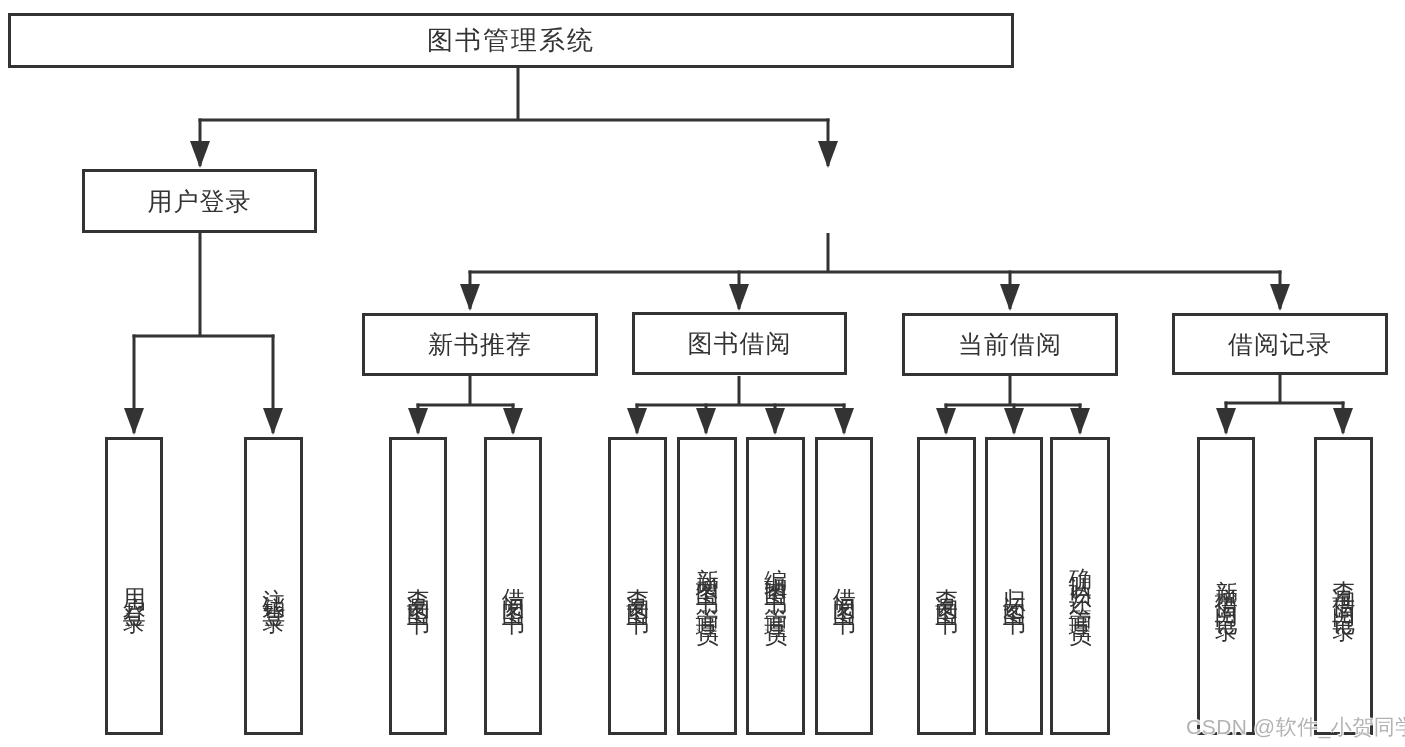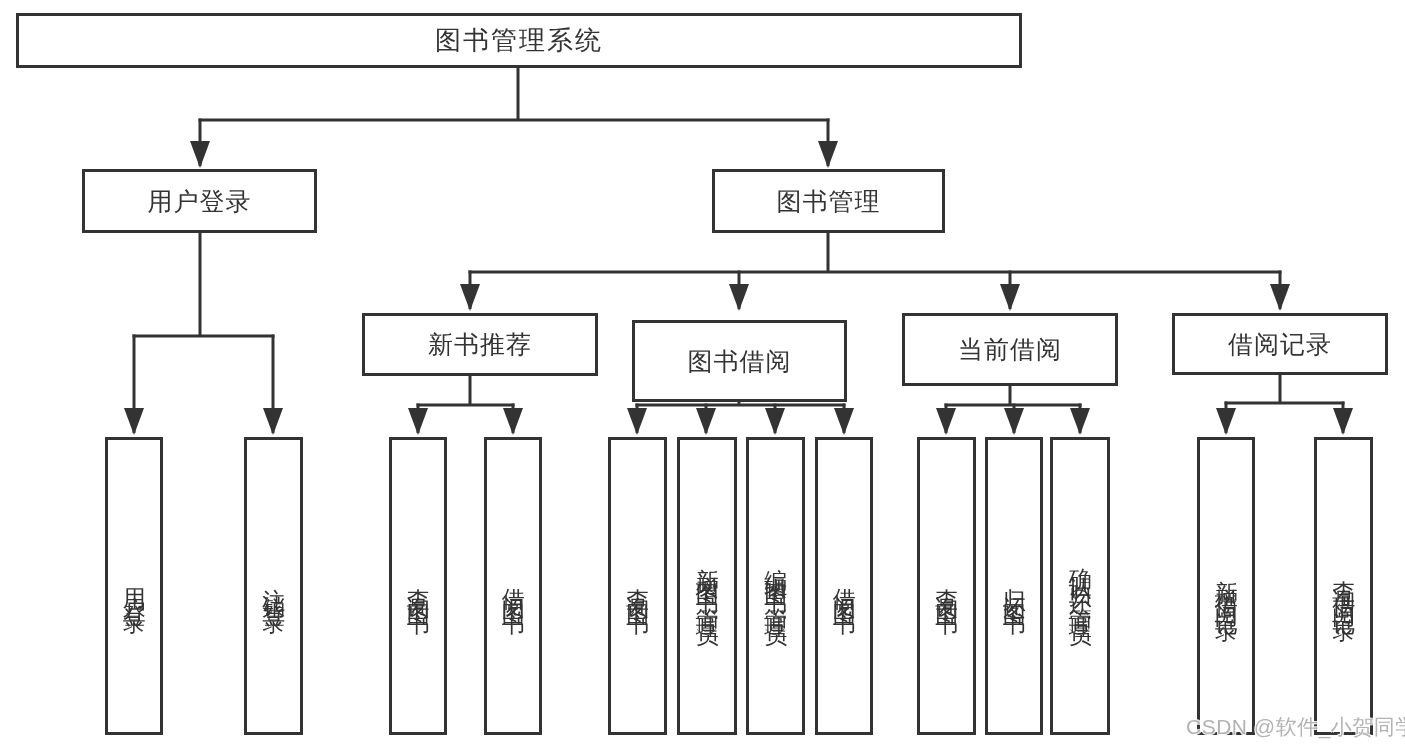--- a/index.html
+++ b/index.html
@@ -85,38 +85,35 @@
       <line class="cl" x1="1080" y1="403.5" x2="1080" y2="433" marker-end="url(#arrow)"></line>
     </g>
 
     <g>
       <path class="cl" d="M1280,375 V404.5 M1224.5,403 H1344.5"></path>
       <line class="cl" x1="1226" y1="401.5" x2="1226" y2="433" marker-end="url(#arrow)"></line>
       <line class="cl" x1="1343" y1="401.5" x2="1343" y2="433" marker-end="url(#arrow)"></line>
     </g>
   </svg>
 
-  <div class="box" style="left:16px;top:13px;width:1006px;height:55px">
+  <div class="box" style="left:8px;top:13px;width:1006px;height:55px">
     <span class="lbl root-lbl">图书管理系统</span>
   </div>
 
   <div class="box" style="left:82px;top:169px;width:235px;height:64px">
     <span class="lbl h-lbl">用户登录</span>
   </div>
-  <div class="box" style="left:712px;top:169px;width:233px;height:64px">
-    <span class="lbl h-lbl">图书管理</span>
-  </div>
 
   <div class="box" style="left:362px;top:313px;width:236px;height:63px">
     <span class="lbl h-lbl">新书推荐</span>
   </div>
-  <div class="box" style="left:632px;top:320px;width:215px;height:82px">
+  <div class="box" style="left:632px;top:312px;width:215px;height:63px">
     <span class="lbl h-lbl">图书借阅</span>
   </div>
-  <div class="box" style="left:902px;top:313px;width:216px;height:73px">
+  <div class="box" style="left:902px;top:313px;width:216px;height:63px">
     <span class="lbl h-lbl">当前借阅</span>
   </div>
   <div class="box" style="left:1172px;top:313px;width:216px;height:62px">
     <span class="lbl h-lbl">借阅记录</span>
   </div>
 
   <div class="box" style="left:105px;top:437px;width:58px;height:298px">
     <span class="lbl v-lbl">用户登录</span>
   </div>
   <div class="box" style="left:244px;top:437px;width:59px;height:298px">

